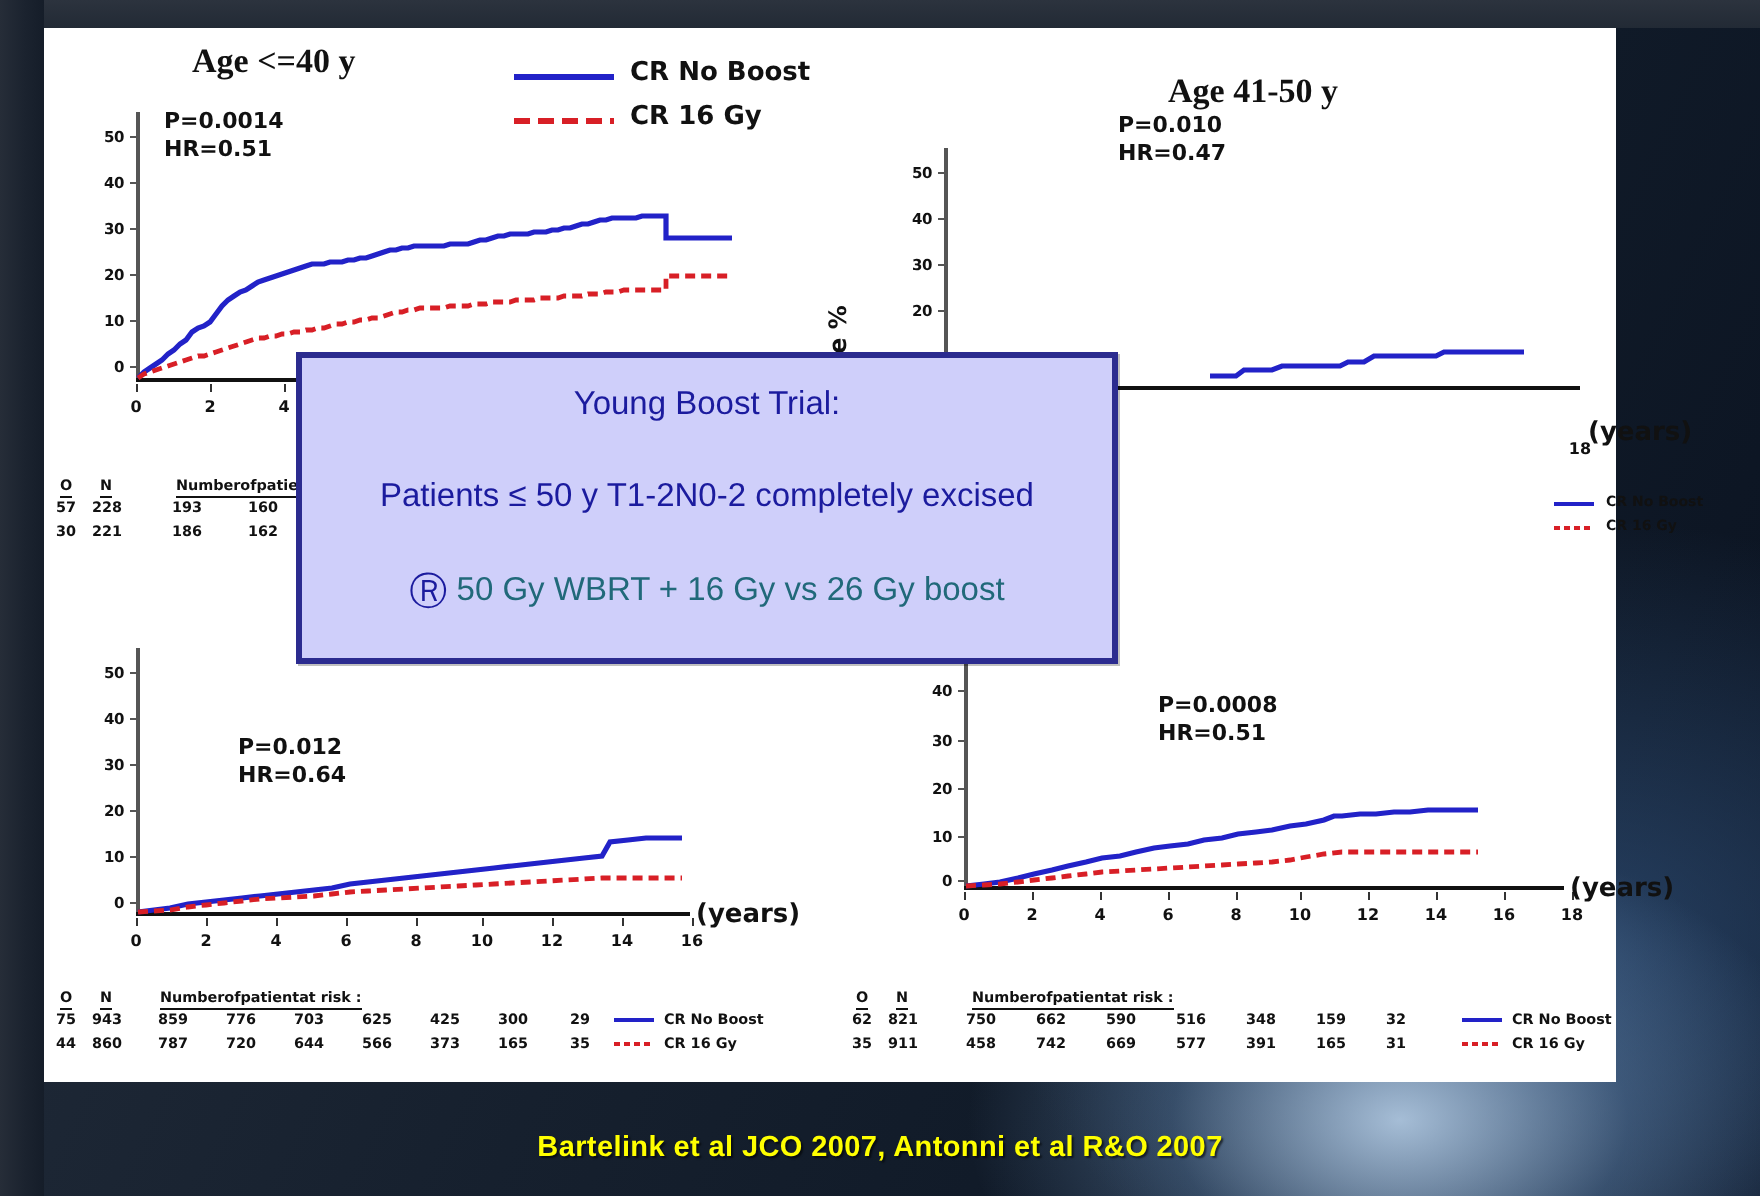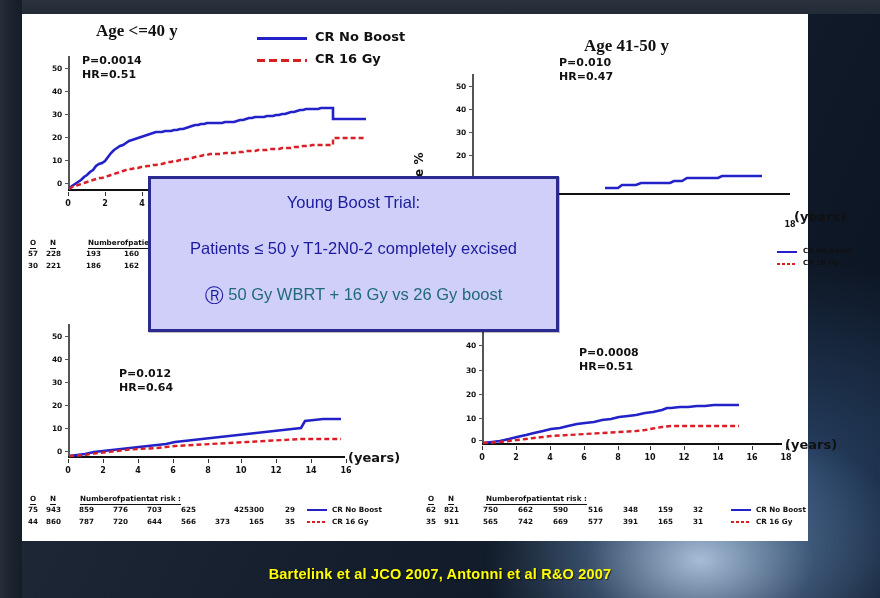--- a/index.html
+++ b/index.html
@@ -242,21 +242,21 @@
           <span class="u" style="left:22px;">N</span>
           <span class="u" style="left:52px;">Numberofpatientat risk :</span>
         </div>
         <div class="risk-row">
           <span style="left:0px;">75</span>
           <span style="left:18px;">943</span>
           <span style="left:51px;">859</span>
           <span style="left:85px;">776</span>
           <span style="left:119px;">703</span>
           <span style="left:153px;">625</span>
-          <span style="left:187px;margin-left:19px;">425</span>
+          <span style="left:187px;">425</span>
           <span style="left:221px;">300</span>
           <span style="left:257px;">29</span>
           <i class="ls-solid" style="left:279px;top:4px;"></i>
           <span style="left:304px;">CR No Boost</span>
         </div>
         <div class="risk-row">
           <span style="left:0px;">44</span>
           <span style="left:18px;">860</span>
           <span style="left:51px;">787</span>
           <span style="left:85px;">720</span>
@@ -319,21 +319,21 @@
           <span style="left:162px;">516</span>
           <span style="left:197px;">348</span>
           <span style="left:232px;">159</span>
           <span style="left:267px;">32</span>
           <i class="ls-solid" style="left:305px;top:4px;"></i>
           <span style="left:330px;">CR No Boost</span>
         </div>
         <div class="risk-row">
           <span style="left:0px;">35</span>
           <span style="left:18px;">911</span>
-          <span style="left:57px;">565</span>
+          <span style="left:57px;">458</span>
           <span style="left:92px;">742</span>
           <span style="left:127px;">669</span>
           <span style="left:162px;">577</span>
           <span style="left:197px;">391</span>
           <span style="left:232px;">165</span>
           <span style="left:267px;">31</span>
           <i class="ls-dash" style="left:305px;top:4px;"></i>
           <span style="left:330px;">CR 16 Gy</span>
         </div>
       </div>

